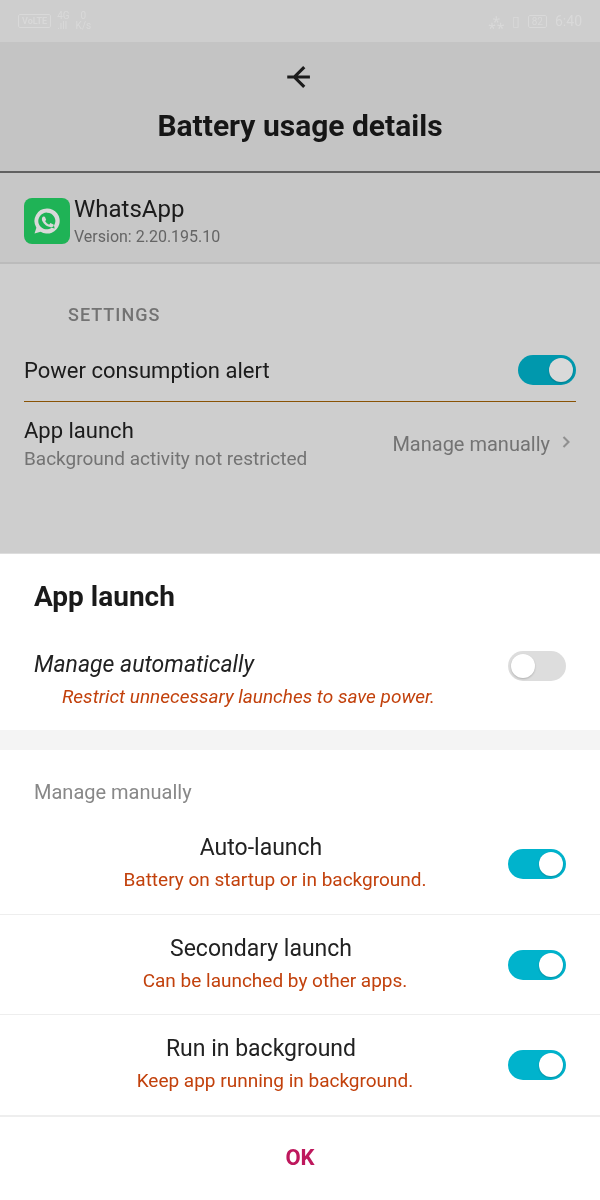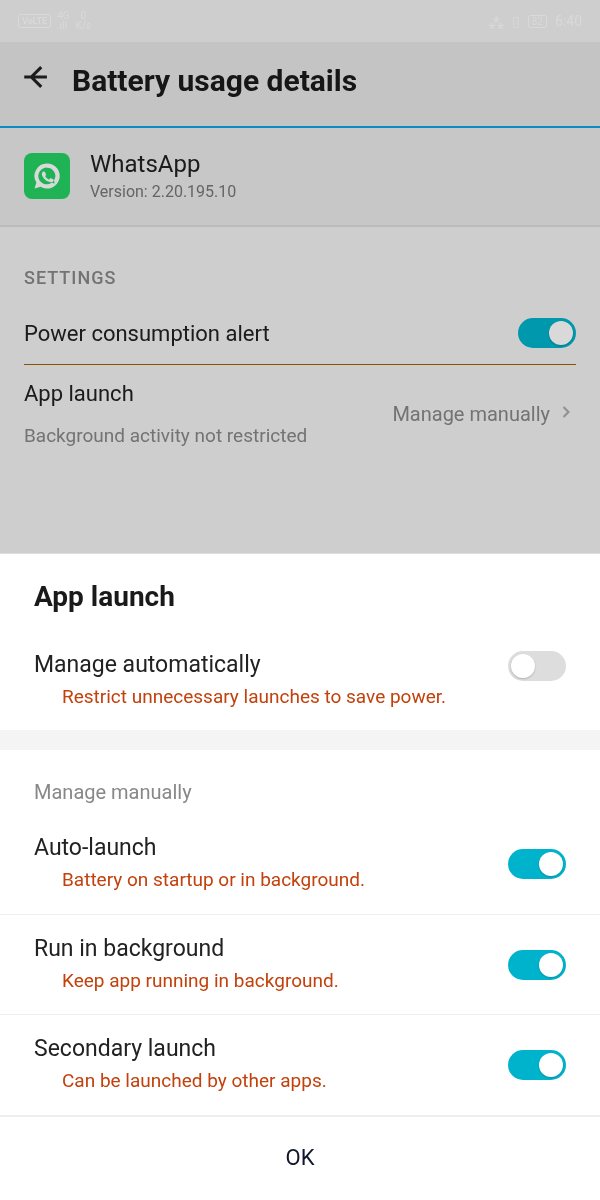--- a/index.html
+++ b/index.html
@@ -43,67 +43,69 @@
   .sig { font-size: 10px; line-height: 1; }
   .kbs { font-size: 10px; line-height: 1; text-align: center; }
   .batt {
     border: 1px solid #fff;
     font-size: 10px;
     padding: 0 3px;
     border-radius: 2px;
   }
   .header {
     display: flex;
-    align-items: flex-end;
+    align-items: center;
     padding: 18px 20px 28px;
-    gap: 18px;
+    gap: 10px;
     background: #e7e7e7;
+    flex-direction: column;
   }
   .back-arrow svg { width: 34px; height: 34px; stroke: #222; stroke-width: 2.2; fill: none; }
   .title {
     font-size: 30px;
     font-weight: 700;
     color: #1a1a1a;
   }
   .app-row {
     display: flex;
     align-items: center;
-    gap: 20px;
-    padding: 22px 24px 24px;
+    gap: 4px;
+    padding: 22px 24px 16px;
     background: #eaeaea;
-    border-top: 2px solid #0ea5e9;
+    border-top: 2px solid #737373;
     border-bottom: 2px solid #dcdcdc;
   }
   .wa-icon {
     width: 46px; height: 46px;
     background: #25d366;
     border-radius: 8px;
     display: flex; align-items: center; justify-content: center;
   }
   .wa-icon svg { width: 30px; height: 30px; fill: #fff; }
   .app-name { font-size: 24px; color: #222; margin-bottom: 4px; }
   .app-ver { font-size: 16px; color: #777; }
   .section-hdr {
     padding: 40px 24px 14px;
     font-size: 18px;
     letter-spacing: 1px;
     color: #888;
     font-weight: 500;
+    margin-left: 44px;
   }
   .setting-row {
     display: flex;
     align-items: center;
     justify-content: space-between;
     padding: 16px 24px;
     border-bottom: 1px solid #ddd;
     margin: 0 0;
   }
   .setting-row:last-child { border-bottom: none; }
   .setting-title { font-size: 22px; color: #222; }
-  .setting-sub { font-size: 19px; color: #888; margin-top: 18px; }
+  .setting-sub { font-size: 19px; color: #888; margin-top: 4px; }
   .row-right { display: flex; align-items: center; gap: 6px; color: #888; font-size: 20px; }
   .chev svg { width: 20px; height: 20px; stroke: #aaa; stroke-width: 2.5; fill: none; }
   .toggle {
     width: 58px; height: 30px;
     border-radius: 15px;
     position: relative;
     flex-shrink: 0;
   }
   .toggle.on { background: #00b3cc; }
   .toggle.off { background: #ddd; }
@@ -131,46 +133,47 @@
     font-weight: 700;
     color: #1a1a1a;
     padding: 26px 34px 20px;
   }
   .sheet-row {
     display: flex;
     align-items: flex-start;
     justify-content: space-between;
     padding: 18px 34px 20px;
     gap: 20px;
+    font-style: italic;
   }
   .sheet-row .left { flex: 1; }
   .sheet-row-title { font-size: 23px; color: #222; margin-bottom: 6px; }
   .sheet-row-sub { font-size: 19px; color: #c2410c; line-height: 1.4; margin-left: 28px; }
   .sheet-divider { height: 20px; background: #f4f4f4; }
   .sheet-section-hdr {
     font-size: 20px;
     color: #888;
     padding: 30px 34px 10px;
   }
   .sheet-item {
     display: flex;
     align-items: center;
     justify-content: space-between;
     padding: 20px 34px;
     border-bottom: 1px solid #eee;
     gap: 20px;
   }
   .sheet-item:last-of-type { border-bottom: none; }
-  .sheet-item .left { flex: 1; }
+  .sheet-item .left { flex: 1; text-align: center; }
   .ok-btn {
     text-align: center;
     padding: 28px 0 30px;
     font-size: 22px;
-    font-weight: 400;
-    color: #0f172a;
+    font-weight: 700;
+    color: #be185d;
     border-top: 1px solid #eee;
   }
 </style>
 </head>
 <body>
 
 <div class="bg">
 
   <div class="status-bar">
     <div class="status-left">
@@ -258,32 +261,32 @@
       <div class="sheet-row-title">Auto-launch</div>
       <div class="sheet-row-sub">Battery on startup or in background.</div>
     </div>
     <div class="toggle on">
         <div class="knob"></div>
       </div>
   </div>
 
   <div class="sheet-item">
     <div class="left">
+      <div class="sheet-row-title">Secondary launch</div>
+      <div class="sheet-row-sub">Can be launched by other apps.</div>
+    </div>
+    <div class="toggle on">
+        <div class="knob"></div>
+      </div>
+  </div>
+
+  <div class="sheet-item">
+    <div class="left">
       <div class="sheet-row-title">Run in background</div>
       <div class="sheet-row-sub">Keep app running in background.</div>
     </div>
     <div class="toggle on">
         <div class="knob"></div>
       </div>
   </div>
 
-  <div class="sheet-item">
-    <div class="left">
-      <div class="sheet-row-title">Secondary launch</div>
-      <div class="sheet-row-sub">Can be launched by other apps.</div>
-    </div>
-    <div class="toggle on">
-        <div class="knob"></div>
-      </div>
-  </div>
-
   <div class="ok-btn">OK</div>
 </div>
 
 </body></html>

